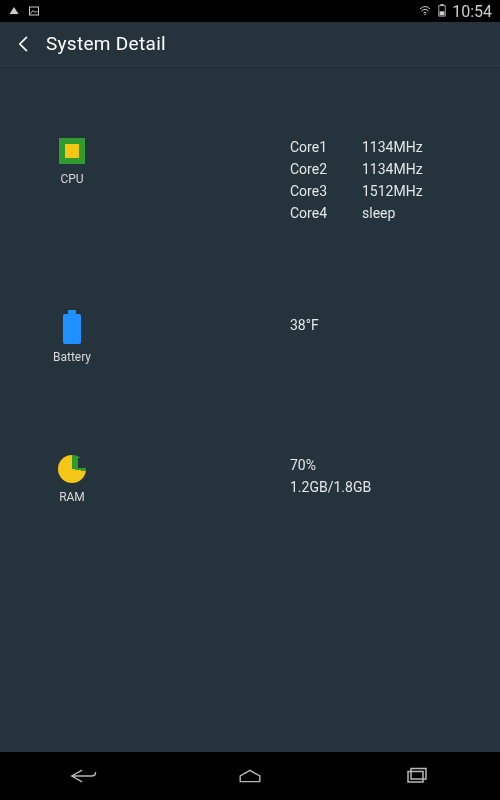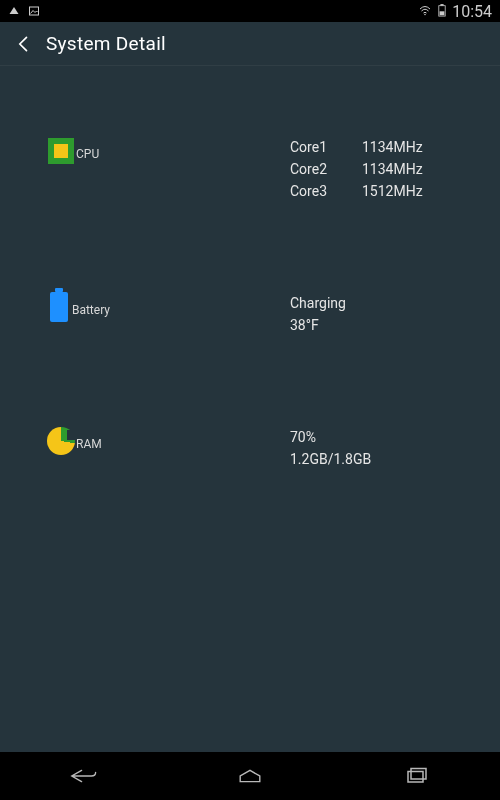--- a/index.html
+++ b/index.html
@@ -13,21 +13,21 @@
   .statusbar .right { display: flex; gap: 6px; align-items: center; }
 
   
   .header { height: 44px; display: flex; align-items: center; padding: 8px 12px; color: #fff; font-size: 19px; border-bottom: 1px solid rgba(255,255,255,0.05); }
   .header .back { width: 24px; height: 24px; display: inline-flex; align-items: center; justify-content: center; margin-right: 10px; cursor: pointer; }
   .header .title { font-weight: 400; letter-spacing: 0.3px; }
 
   
   .content { flex: 1; padding: 70px 0 0 0; }
   .row { display: flex; align-items: flex-start; margin-bottom: 90px; }
-  .col-icon { width: 110px; display: flex; flex-direction: row; align-items: center; padding-left: 46px; }
+  .col-icon { width: 110px; display: flex; flex-direction: column; align-items: center; padding-left: 34px; }
   .col-icon .iconbox { width: 30px; height: 30px; display: flex; align-items: center; justify-content: center; }
   .col-icon .label { font-size: 12px; color: #d8d8d8; margin-top: 6px; }
   .col-spacer { flex: 1; }
   .col-data { width: 210px; font-size: 14px; line-height: 22px; color: #e6e6e6; }
   .kv { display: flex; gap: 26px; }
   .kv .k { min-width: 46px; }
 
   
   .cpu-chip { width: 26px; height: 26px; background: #2e9b2e; position: relative; display:flex; align-items:center; justify-content:center;}
   .cpu-chip::before { content:""; position:absolute; inset:6px; background:#f5c518; }
@@ -106,33 +106,36 @@
         <span>1134MHz</span>
       </div>
       <div class="kv">
         <span class="k">Core2</span>
         <span>1134MHz</span>
       </div>
       <div class="kv">
         <span class="k">Core3</span>
         <span>1512MHz</span>
       </div>
+      <div class="kv">
+        <span class="k">Core4</span>
+        <span>sleep</span>
+      </div>
     </div>
   </div>
 
   <div class="row">
     <div class="col-icon">
       <div class="iconbox">
           <div class="batt"></div>
         </div>
       <div class="label">Battery</div>
     </div>
     <div class="col-spacer"></div>
     <div class="col-data">
-      <div>Charging</div>
       <div>38°F</div>
     </div>
   </div>
 
   <div class="row">
     <div class="col-icon">
       <div class="iconbox">
           <div class="pie"></div>
         </div>
       <div class="label">RAM</div>

